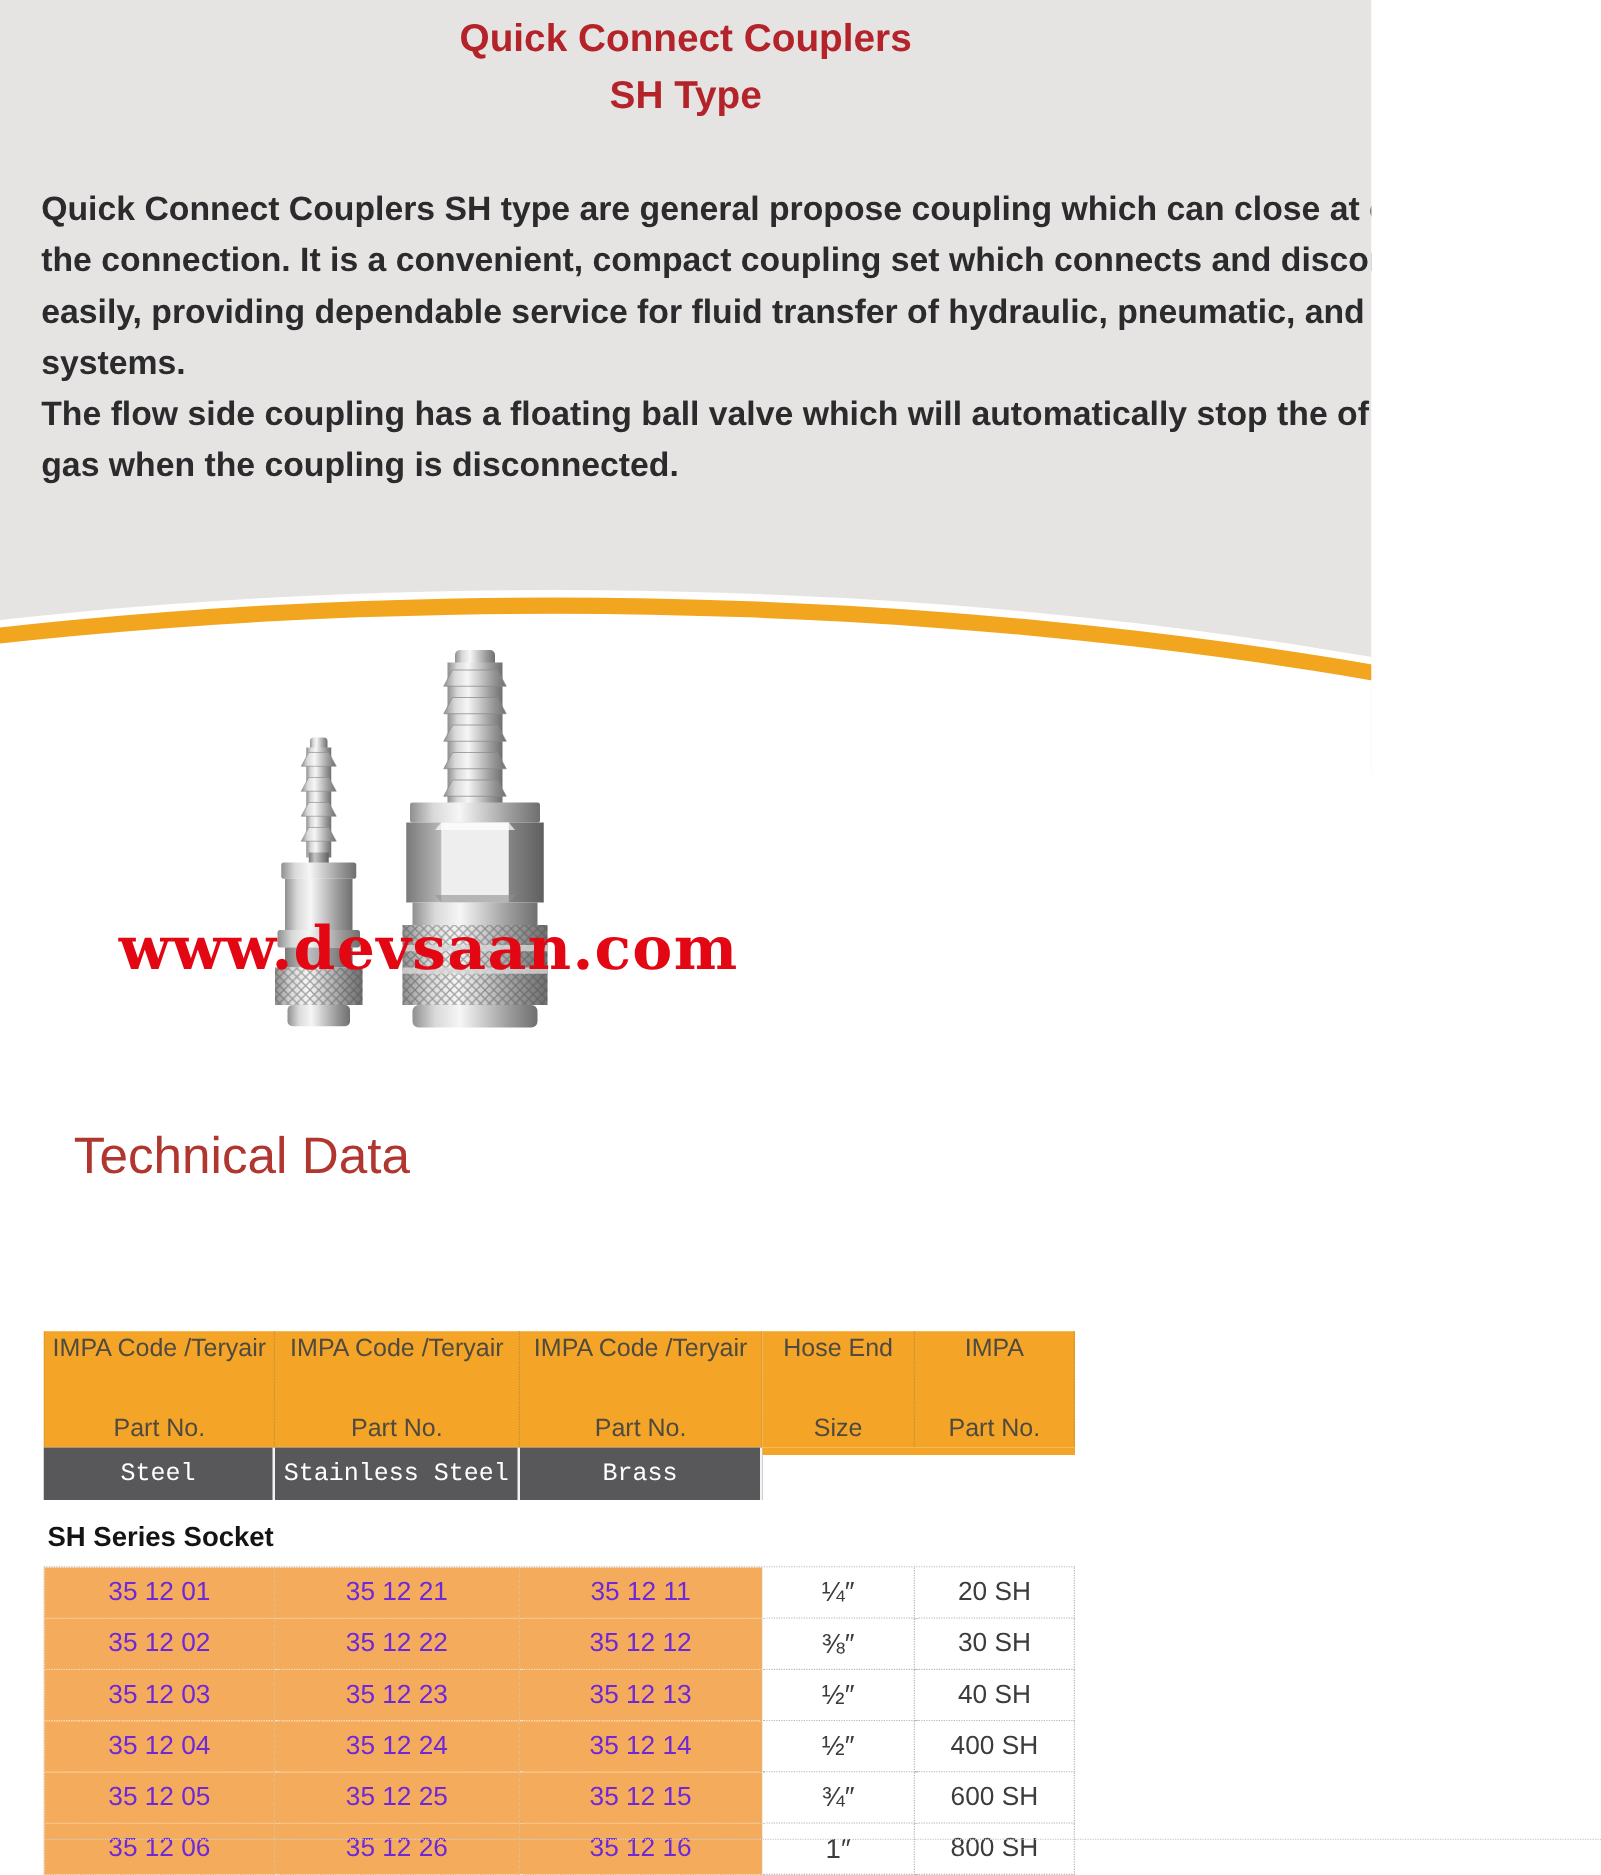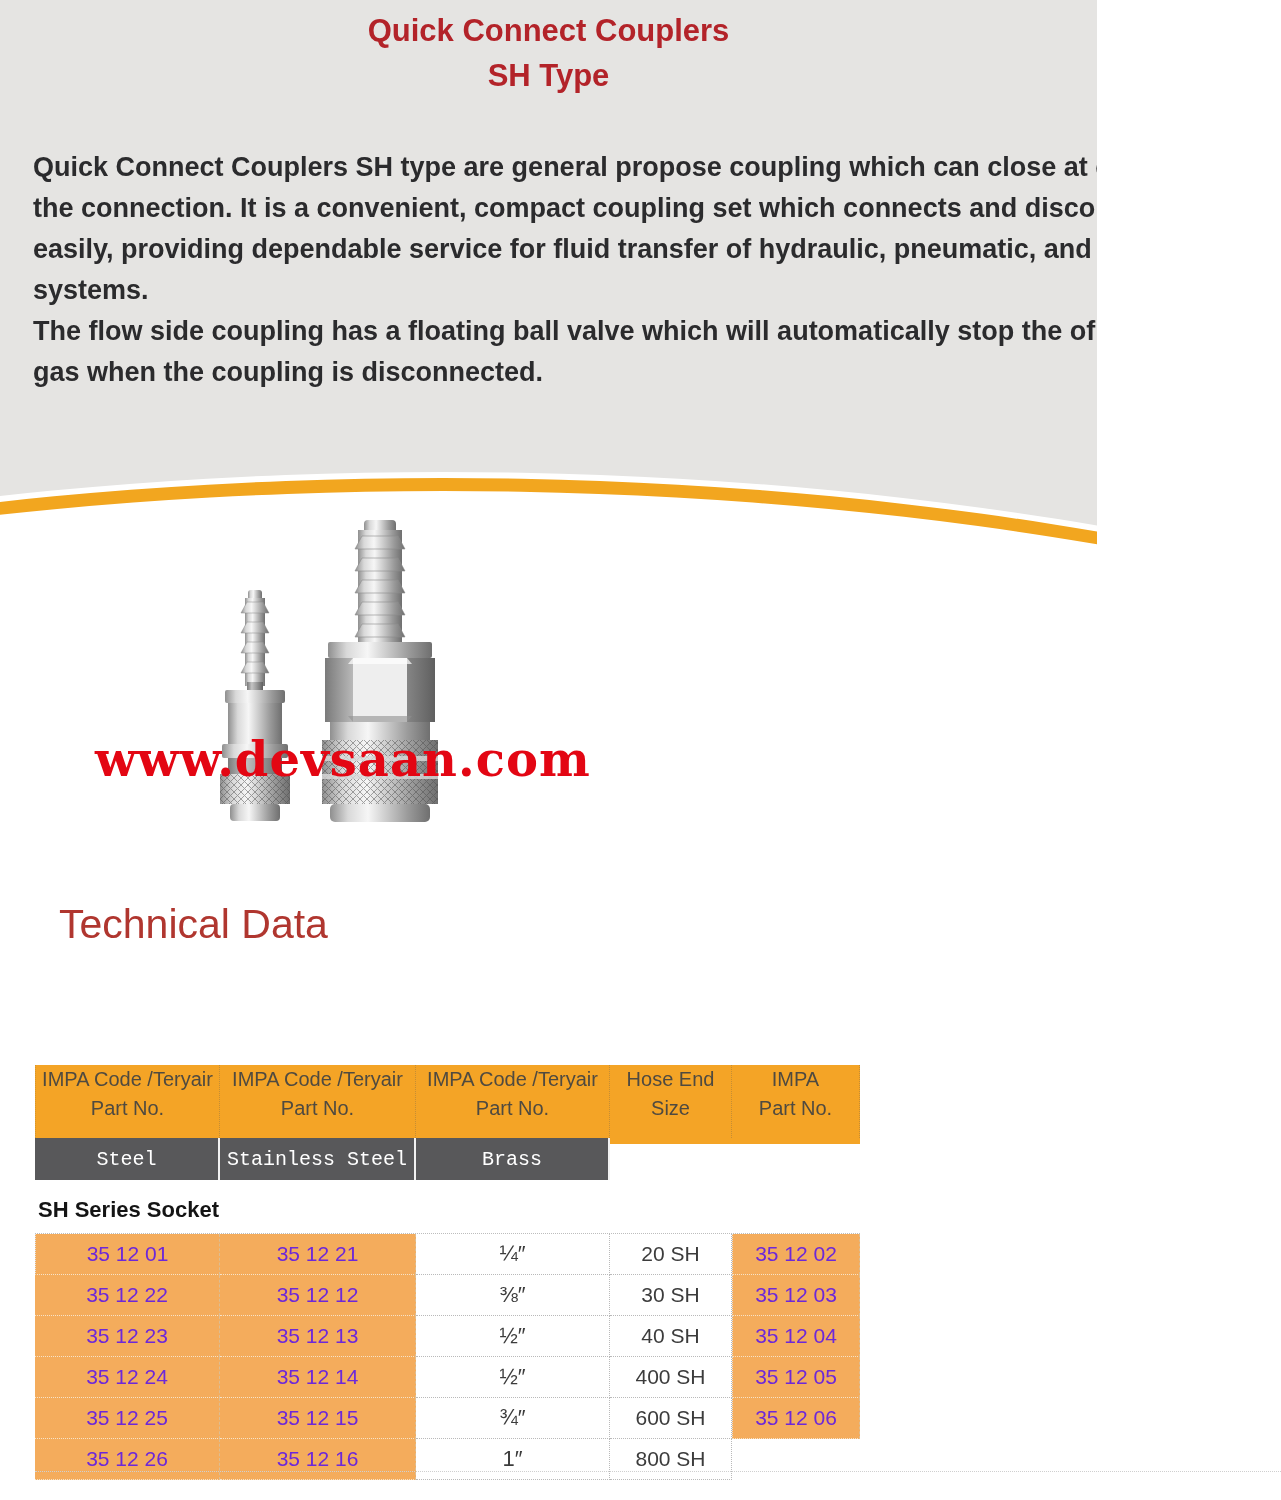--- a/index.html
+++ b/index.html
@@ -26,22 +26,22 @@
   .watermark { position:absolute; left:95px; top:731px; z-index:4;
                font-family:"DejaVu Serif", serif; font-weight:bold; font-size:48px;
                color:#E30613; letter-spacing:1px; white-space:nowrap; }
 
   .section-title { position:absolute; left:35px; top:901px; font-size:41px;
                    font-weight:normal; color:#B0362F;margin-left:24px; }
 
   
   .tbl { position:absolute; left:35px; top:1065px; width:825px;
          display:grid; grid-template-columns:185px 196px 194px 122px 128px; }
-  .th  { background:#F4A426; color:#4F4A40; height:73px;
-         display:flex; flex-direction:column; justify-content:flex-start; align-items:center;
+  .th  { background:#F4A426; color:#4F4A40; height:93px;
+         display:flex; flex-direction:column; justify-content:space-between; align-items:center;
          font-size:20px; line-height:29px; text-align:center;
          border-right:1px dotted rgba(110,100,80,.35); }
   .th.first { border-left:1px dotted rgba(110,100,80,.25); }
 
   .sub { height:42px; display:flex; align-items:center; justify-content:center;font-family:Liberation Mono, monospace; }
   .sub-dark  { background:#58585A; color:#ffffff; font-size:20px; border-right:2px solid #f2f2f2; }
   .sub-empty { background:transparent; border-top:6px solid #F4A426; }
 
   .section-row { grid-column:1 / 6; height:47px; display:flex; align-items:center;
                  font-weight:bold; font-size:22px; color:#141414;
@@ -166,20 +166,21 @@
     <div class="sub sub-dark">Steel</div>
     <div class="sub sub-dark">Stainless Steel</div>
     <div class="sub sub-dark">Brass</div>
     <div class="sub sub-empty"></div>
     <div class="sub sub-empty"></div>
 
     <div class="section-row">SH Series Socket</div>
 
     <div class="td orange first">35 12 01</div>
     <div class="td orange">35 12 21</div>
+    <div class="td orange">35 12 11</div>
     <div class="td white frac">¼″</div>
     <div class="td white">20 SH</div>
 
     <div class="td orange first">35 12 02</div>
     <div class="td orange">35 12 22</div>
     <div class="td orange">35 12 12</div>
     <div class="td white frac">⅜″</div>
     <div class="td white">30 SH</div>
 
     <div class="td orange first">35 12 03</div>

